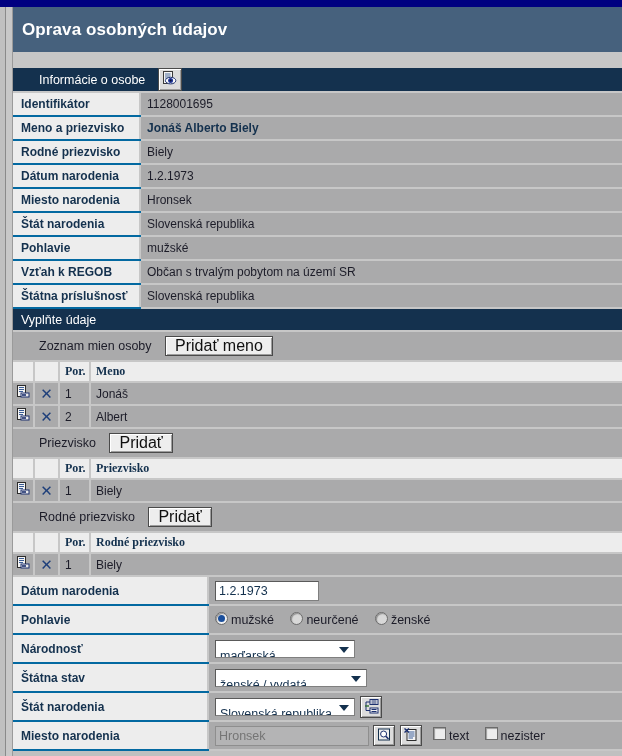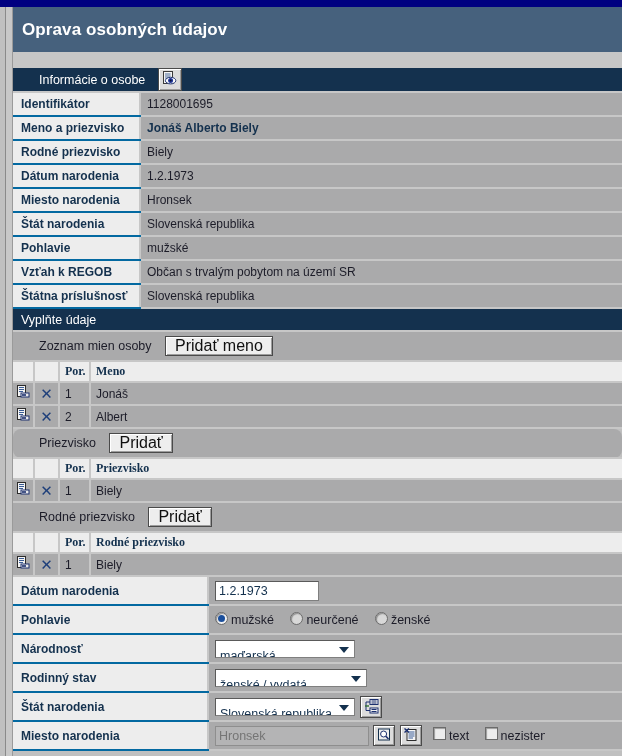--- a/index.html
+++ b/index.html
@@ -269,21 +269,21 @@
 
     <table class="grid">
       <colgroup>
           <col style="width:21px">
           <col style="width:25px">
           <col style="width:31px">
           <col>
         </colgroup>
       <tbody>
           <tr>
-        <td class="sechead indent last" colspan="4" style="height:26px;border-radius:8px;">
+        <td class="sechead indent last" colspan="4" style="height:26px;">
           <span class="ttl">Priezvisko</span>
           <span class="btn">Pridať</span>
         </td>
       </tr>
       <tr>
         <th></th>
         <th></th>
         <th>Por.</th>
         <th class="last">Priezvisko</th>
       </tr>
@@ -374,21 +374,21 @@
         <td class="valcell">
           <span class="sel" style="width:140px">
             <span>maďarská</span>
             <span class="arw"></span>
           </span>
         </td>
         <td class="spacer"></td>
       </tr>
 
       <tr>
-        <td class="lblcell" style="height:23px;">Rodinný stav</td>
+        <td class="lblcell" style="height:23px;">Štátna stav</td>
         <td class="valcell">
           <span class="sel" style="width:152px">
             <span>ženské / vydatá</span>
             <span class="arw"></span>
           </span>
         </td>
         <td class="spacer"></td>
       </tr>
 
       <tr>

